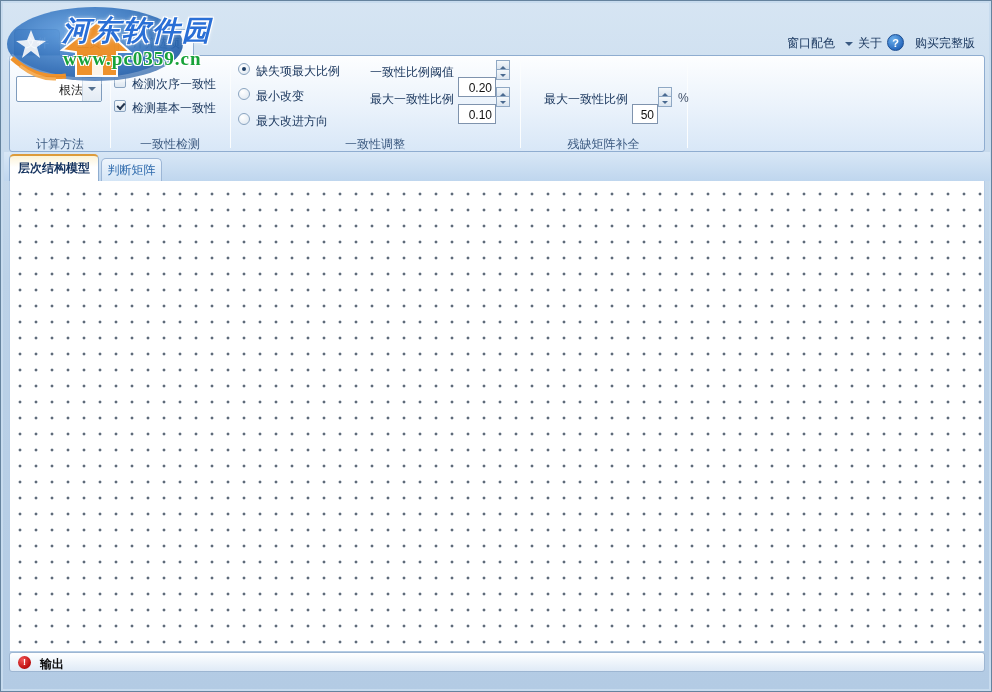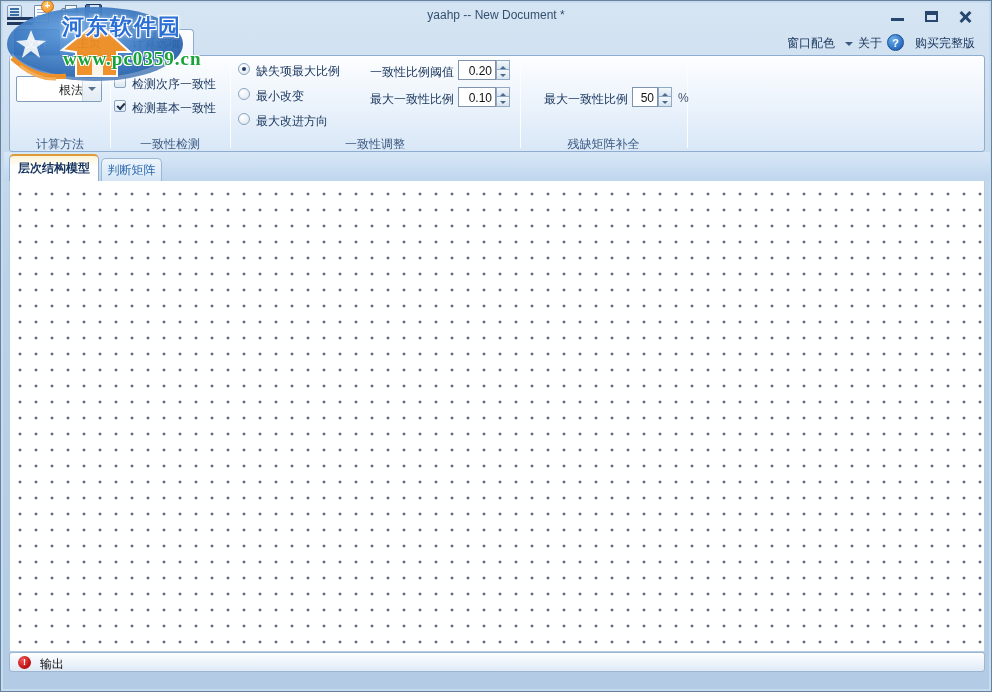--- a/index.html
+++ b/index.html
@@ -75,21 +75,21 @@
   .check-label { position:absolute; left:18px; top:1px; white-space:nowrap; color:#1e3a60; }
 
   .radio-row { position:absolute; left:228px; height:16px; }
   .radio { position:absolute; left:0; top:1px; width:12px; height:12px; border:1px solid #8aa4c0; border-radius:50%;
     background:radial-gradient(circle at 35% 30%, #ffffff, #dce6f0); }
   .radio.selected::after { content:""; position:absolute; left:3px; top:3px; width:4px; height:4px; border-radius:50%; background:#1f3f66; }
   .radio-label { position:absolute; left:18px; top:1px; white-space:nowrap; color:#1e3a60; }
 
   .spin-label { position:absolute; width:110px; text-align:right; white-space:nowrap; color:#1e3a60; }
   .spinner { position:absolute; height:20px; }
-  .spin-field { position:absolute; left:0; top:0; height:20px; background:#fff; border:1px solid #7f93ad; text-align:right; color:#111; padding:3px 3px 0 0; }
+  .spin-field { position:absolute; left:0; top:17px; height:20px; background:#fff; border:1px solid #7f93ad; text-align:right; color:#111; padding:3px 3px 0 0; }
   .spin-btns { position:absolute; top:0; width:14px; height:20px; }
   .spin-btn { position:absolute; left:0; width:14px; height:10px; background:linear-gradient(#f4f8fb,#d9e3ee); border:1px solid #8fa8c4; }
   .spin-up { top:0; } .spin-down { top:10px; border-top:none; }
   .spin-btn::after { content:""; position:absolute; left:3px; width:0; height:0; border:3px solid transparent; }
   .spin-up::after { top:2px; border-bottom-color:#4a6a90; }
   .spin-down::after { top:4px; border-top-color:#4a6a90; }
   .percent { position:absolute; color:#44536b; }
 
   
   .doctab-bar { position:absolute; left:3px; top:151px; width:986px; height:29px;
@@ -108,56 +108,39 @@
     background-size:16px 16px; background-position:2px 5px;
     border-left:1px solid #b6cde6; border-right:1px solid #b6cde6; }
 
   
   .output-bar { position:absolute; left:8px; top:651px; width:976px; height:20px; border:1px solid #9db6d2; border-radius:3px;
     background:linear-gradient(#feffff,#dfeaf6); }
   .alert-icon { position:absolute; left:8px; top:3px; width:13px; height:13px; }
   .alert-icon::before { content:""; position:absolute; left:2px; top:2px; width:9px; height:9px; background:#a91111; transform:rotate(45deg); }
   .alert-core { position:absolute; left:0; top:0; width:13px; height:13px; border-radius:50%;
     background:radial-gradient(circle at 35% 30%, #f25555, #c01212 65%, #8f0b0b); color:#fff; font-weight:bold; font-size:9px; line-height:13px; text-align:center; }
-  .output-label { position:absolute; left:30px; top:3px; font-weight:normal; color:#0c0c0c; }
+  .output-label { position:absolute; left:30px; top:3px; font-weight:bold; color:#0c0c0c; }
 
   
   .statusbar { position:absolute; left:3px; top:672px; width:986px; height:20px; background:linear-gradient(#dcebf8,#cadef2);margin-top:22px; }
   .status-text { position:absolute; left:8px; top:2px; color:#1d3a61; }
 
   
   .watermark { position:absolute; left:0; top:0; width:100%; height:100%; pointer-events:none; z-index:50; }
   .wm-logo { position:absolute; left:3px; top:5px; width:180px; height:78px; opacity:.93; }
-  .wm-name { position:absolute; left:61px; top:11px; font-size:22px; font-weight:bold; letter-spacing:2px; color:#2a6fd6;
-    text-shadow:-1px -1px 0 #fff, 1px -1px 0 #fff, -1px 1px 0 #fff, 1px 1px 0 #fff, 0 0 4px #fff; white-space:nowrap; }
+  .wm-name { position:absolute; left:61px; top:11px; font-size:28px; font-weight:bold; letter-spacing:2px; color:#2a6fd6;
+    text-shadow:-1px -1px 0 #fff, 1px -1px 0 #fff, -1px 1px 0 #fff, 1px 1px 0 #fff, 0 0 4px #fff; white-space:nowrap;font-style:italic; }
   .wm-url { position:absolute; left:62px; top:47px; font-family:"Liberation Serif", serif; font-size:19px; font-weight:bold; letter-spacing:1px; color:#17a23a;
     text-shadow:-1px -1px 0 #fff, 1px -1px 0 #fff, -1px 1px 0 #fff, 1px 1px 0 #fff; white-space:nowrap; }
 </style>
 </head>
 <body>
 
 <div class="window">
 
-  <div class="titlebar">
-    <div class="qat-icon app-icon"></div>
-    <div class="menu-bars"></div>
-    <div class="qat-icon newdoc-icon"></div>
-    <div class="qat-icon print-icon"></div>
-    <div class="qat-icon save-icon"></div>
-    <div class="title-text">yaahp -- New Document *</div>
-    <div class="win-btn min-btn">
-        <div class="min-glyph"></div>
-      </div>
-    <div class="win-btn max-btn">
-        <div class="max-glyph"></div>
-      </div>
-    <div class="win-btn close-btn">
-        <div class="close-glyph"></div>
-      </div>
-  </div>
 
   <div class="ribbon-tab tab-file">文件</div>
   <div class="ribbon-tab tab-home">主页</div>
   <div class="ribbon-tab tab-calc">计算选项</div>
 
   <div class="title-menu-item wc-label">窗口配色</div>
   <div class="wc-arrow"></div>
   <div class="title-menu-item about-label">关于</div>
   <div class="help-icon">?</div>
   <div class="title-menu-item buy-label">购买完整版</div>

